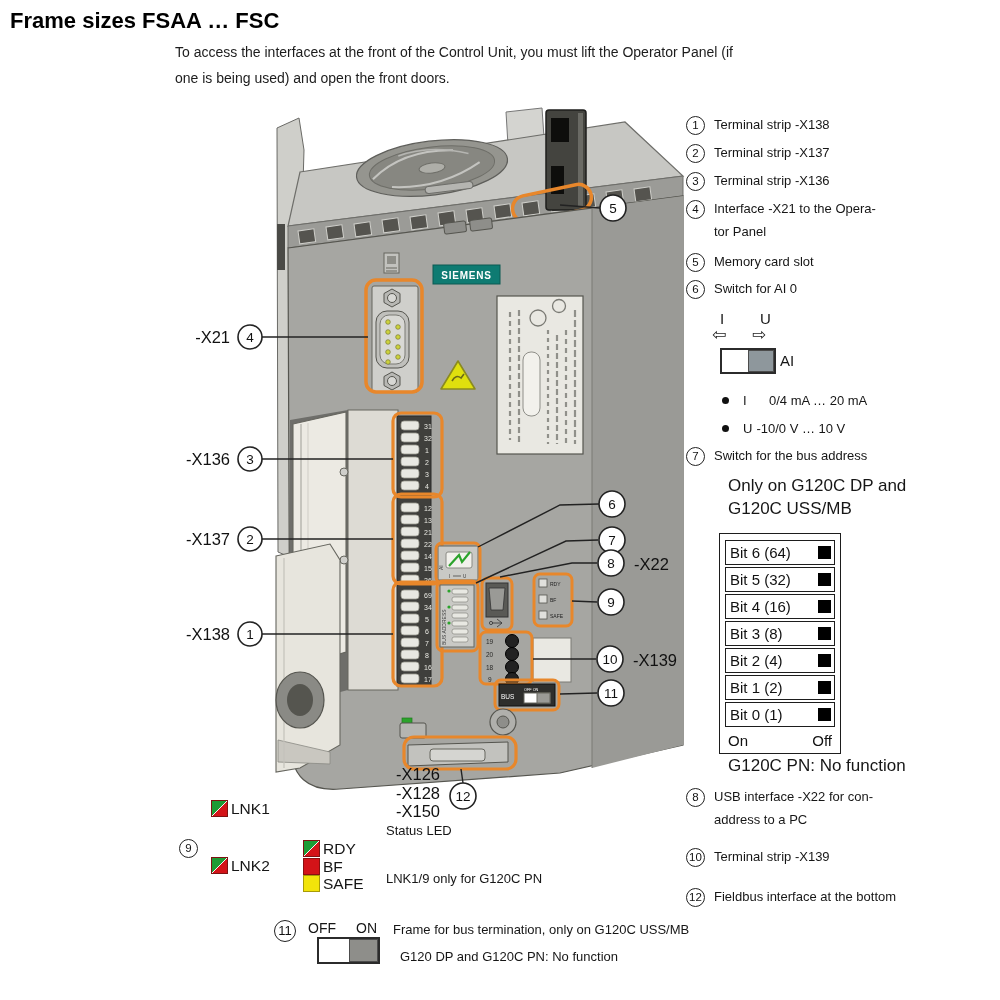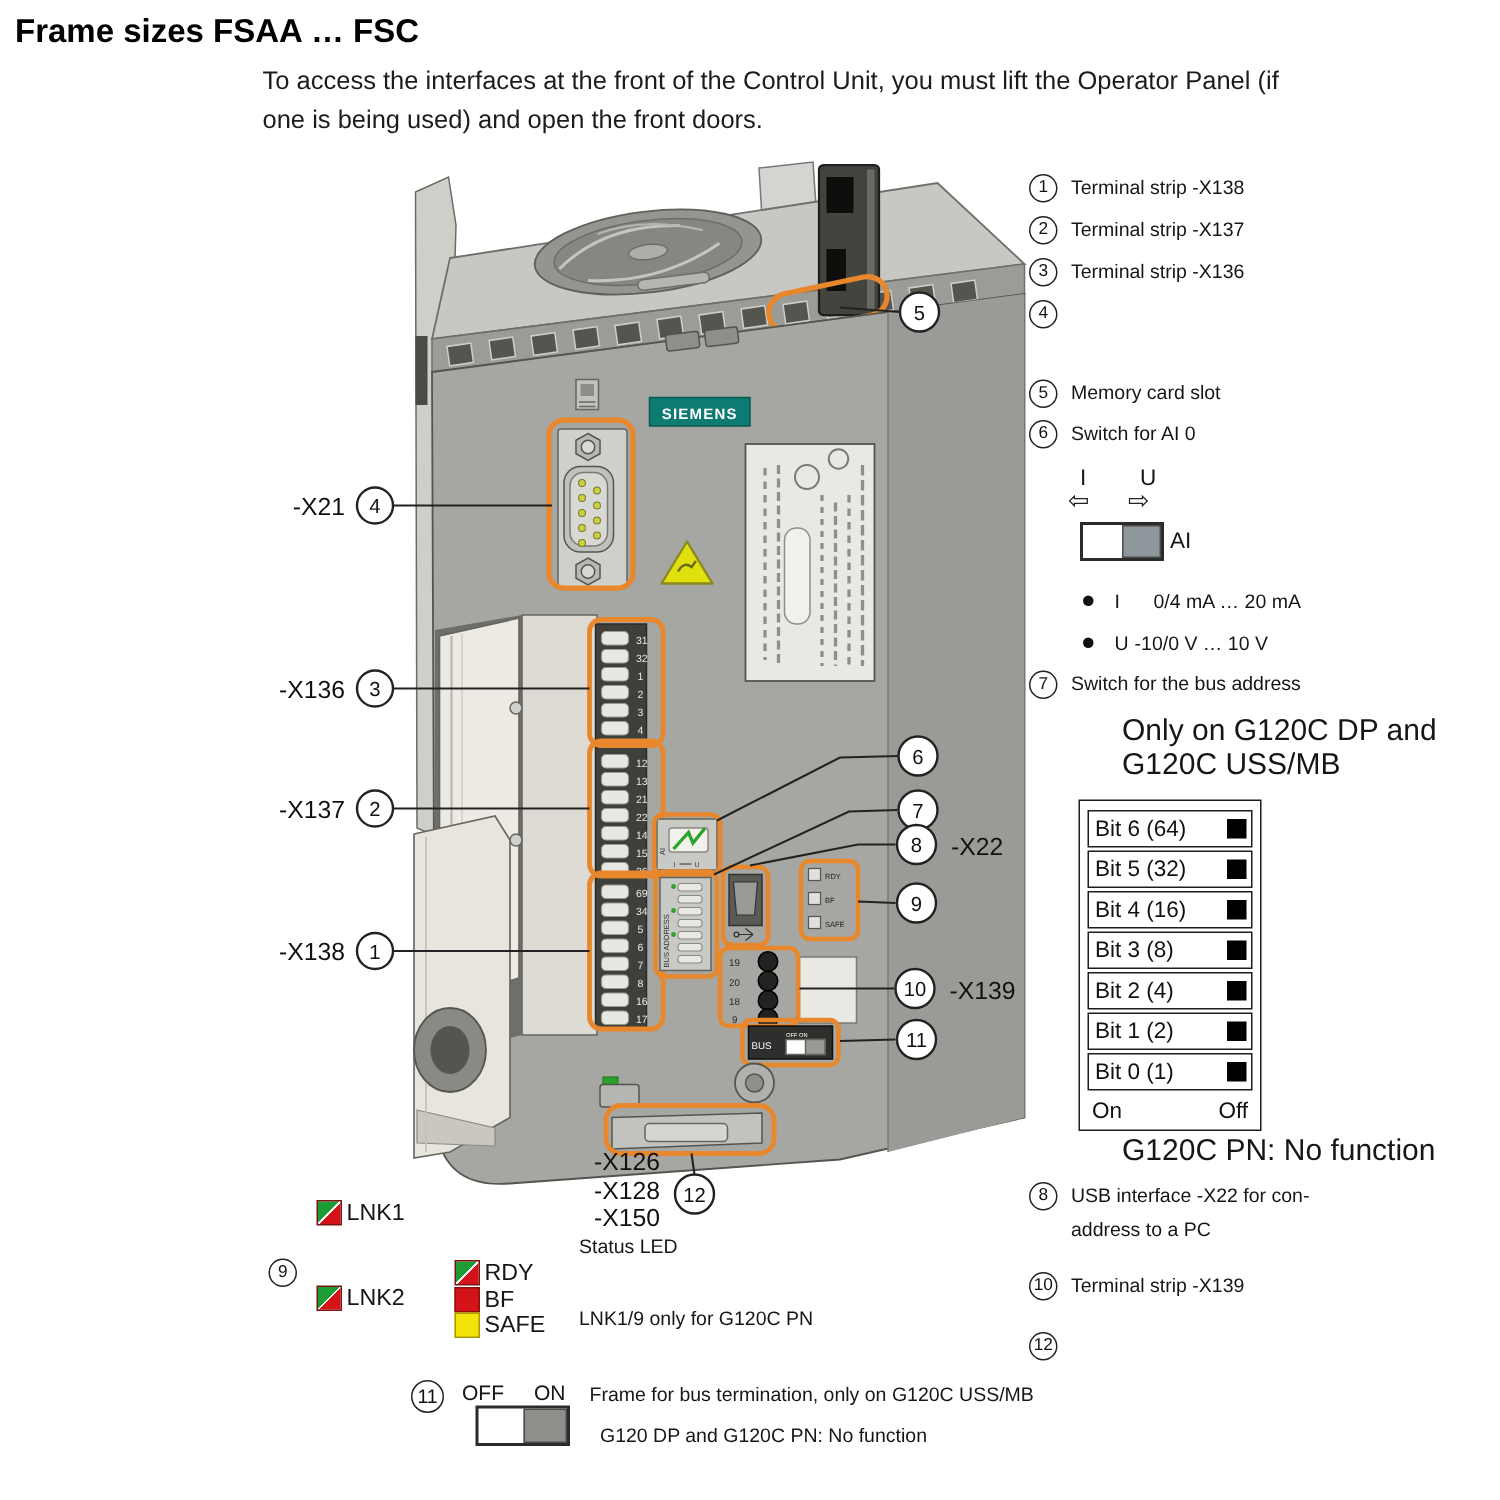--- a/index.html
+++ b/index.html
@@ -1,24 +1,24 @@
 <!DOCTYPE html>
 <html><head>
 <meta charset="utf-8">
 <style>
   html,body{margin:0;padding:0;background:#fff;}
   body{width:1000px;height:1000px;position:relative;font-family:"Liberation Sans",sans-serif;color:#1a1a1a;overflow:hidden;}
   .abs{position:absolute;}
   .title{left:10px;top:8px;font-size:22px;font-weight:bold;color:#000;}
-  .intro{left:175px;font-size:17px;color:#1c1c1c;}
+  .intro{left:175px;font-size:14px;color:#1c1c1c;}
   .legend-row{display:flex;align-items:flex-start;}
   .cnum{display:inline-block;width:17px;height:17px;border:1.4px solid #222;border-radius:50%;
         font-size:11.5px;line-height:17px;text-align:center;color:#111;flex:0 0 auto;margin-right:9px;margin-top:2px;background:#fff;}
   .ltext{font-size:13px;line-height:22.5px;color:#161616;}
-  .sub{left:748px;font-size:20px;color:#161616;}
+  .sub{left:728px;font-size:17px;color:#161616;}
   
   .iu-lbl{font-size:15px;color:#161616;}
   .iu-arrow{font-family:"DejaVu Sans",sans-serif;font-size:17px;color:#222;line-height:14px;}
   .slide{display:flex;border:2.2px solid #2b2b2b;background:#fff;}
   .slide .half{width:50%;height:100%;}
   .slide .on{background:#8e979c;border:1.5px solid #4c4c4c;box-sizing:border-box;}
   
   .bit-outer{left:719px;top:533px;width:122px;border:1.6px solid #1d1d1d;padding:6px 5px 0 5px;box-sizing:border-box;background:#fff;}
   .bit-row{border:1.6px solid #1d1d1d;height:23px;display:flex;align-items:center;padding:0 3px 0 4px;margin-bottom:2px;font-size:15px;color:#111;}
   .bit-sq{width:13px;height:13px;background:#000;margin-left:auto;flex:0 0 auto;}
@@ -362,20 +362,21 @@
 <div class="abs legend-row" style="left:686px;top:142px;width:310px;">
   <span class="cnum">2</span>
   <div class="ltext">Terminal strip -X137</div>
 </div>
 <div class="abs legend-row" style="left:686px;top:170px;width:310px;">
   <span class="cnum">3</span>
   <div class="ltext">Terminal strip -X136</div>
 </div>
 <div class="abs legend-row" style="left:686px;top:198px;width:310px;">
   <span class="cnum">4</span>
+  <div class="ltext"><span>Interface -X21 to the Opera-</span><br><span>tor Panel</span></div>
 </div>
 <div class="abs legend-row" style="left:686px;top:251px;width:310px;">
   <span class="cnum">5</span>
   <div class="ltext">Memory card slot</div>
 </div>
 <div class="abs legend-row" style="left:686px;top:278px;width:310px;">
   <span class="cnum">6</span>
   <div class="ltext">Switch for AI 0</div>
 </div>
 
@@ -447,20 +448,21 @@
 <div class="abs legend-row" style="left:686px;top:786px;width:310px;">
   <span class="cnum">8</span>
   <div class="ltext"><span>USB interface -X22 for con-</span><br><span>address to a PC</span></div>
 </div>
 <div class="abs legend-row" style="left:686px;top:846px;width:310px;">
   <span class="cnum">10</span>
   <div class="ltext">Terminal strip -X139</div>
 </div>
 <div class="abs legend-row" style="left:686px;top:886px;width:314px;">
   <span class="cnum">12</span>
+  <div class="ltext">Fieldbus interface at the bottom</div>
 </div>
 
 <span class="abs cnum" style="left:179px;top:839px;margin:0;">9</span>
 <div class="abs ledrow" style="left:211px;top:800px;">
   <span class="led-sq led-gr"></span>
   <span class="led-lab">LNK1</span>
 </div>
 <div class="abs ledrow" style="left:211px;top:857px;">
   <span class="led-sq led-gr"></span>
   <span class="led-lab">LNK2</span>

